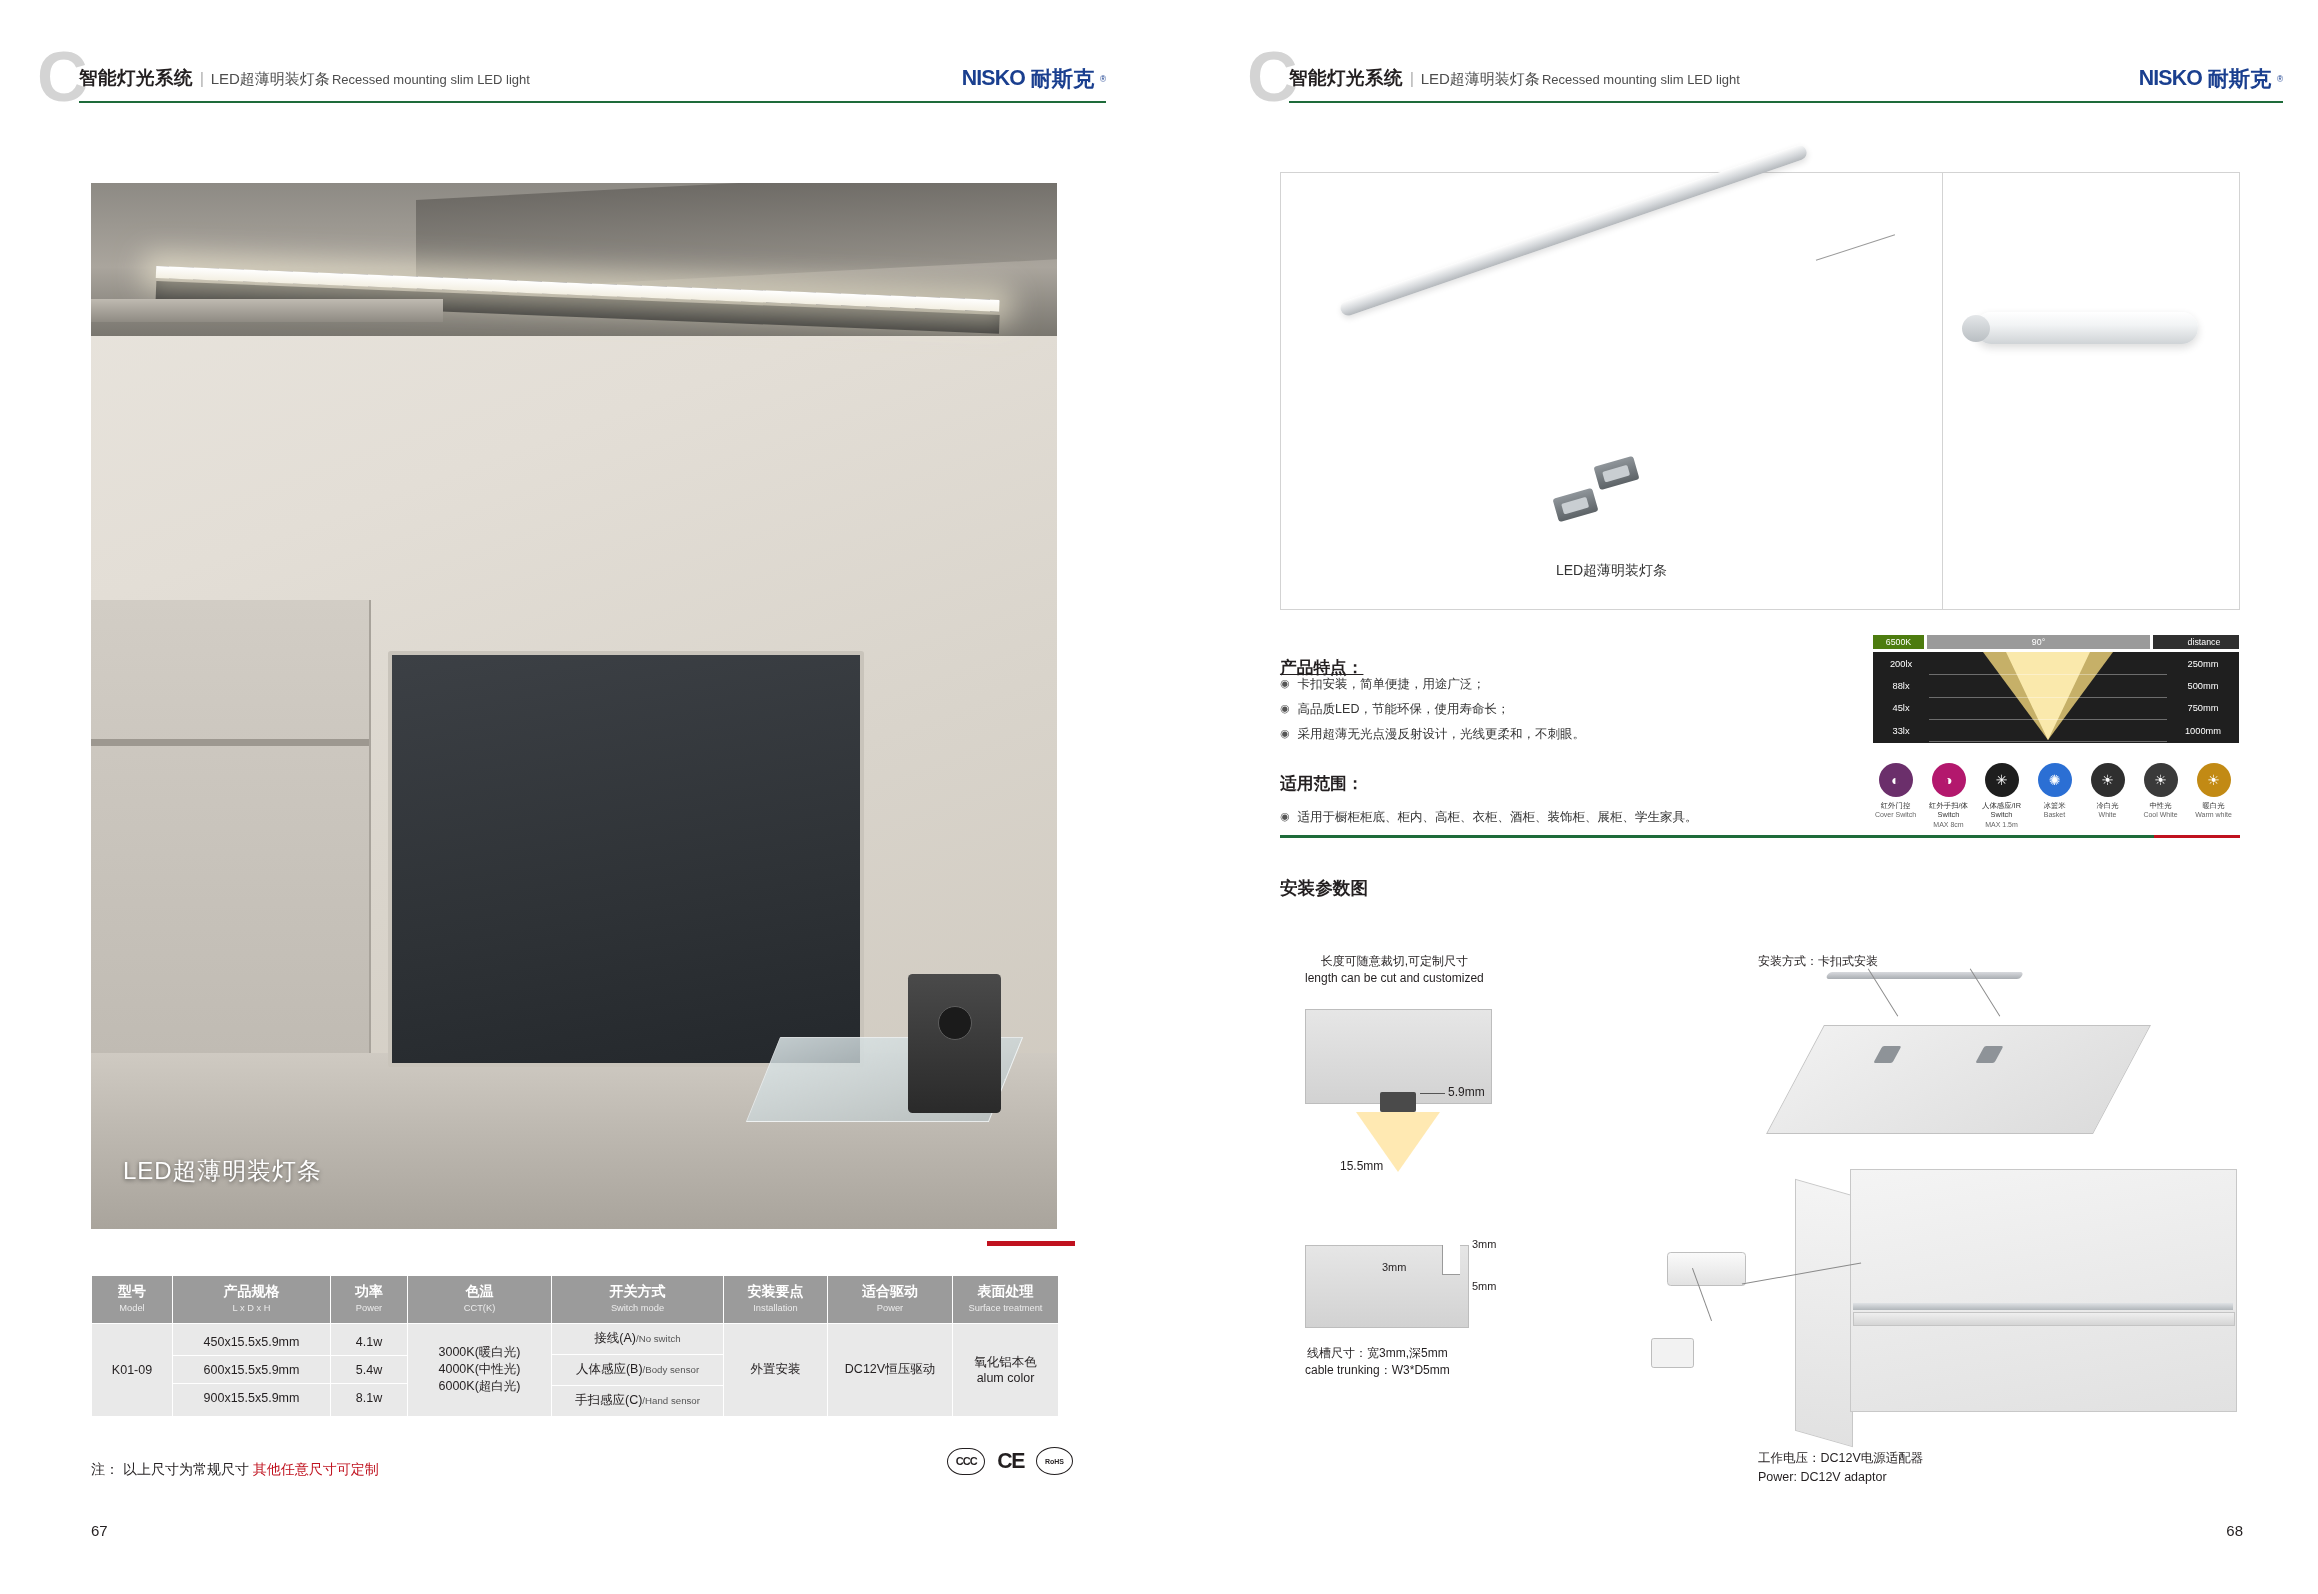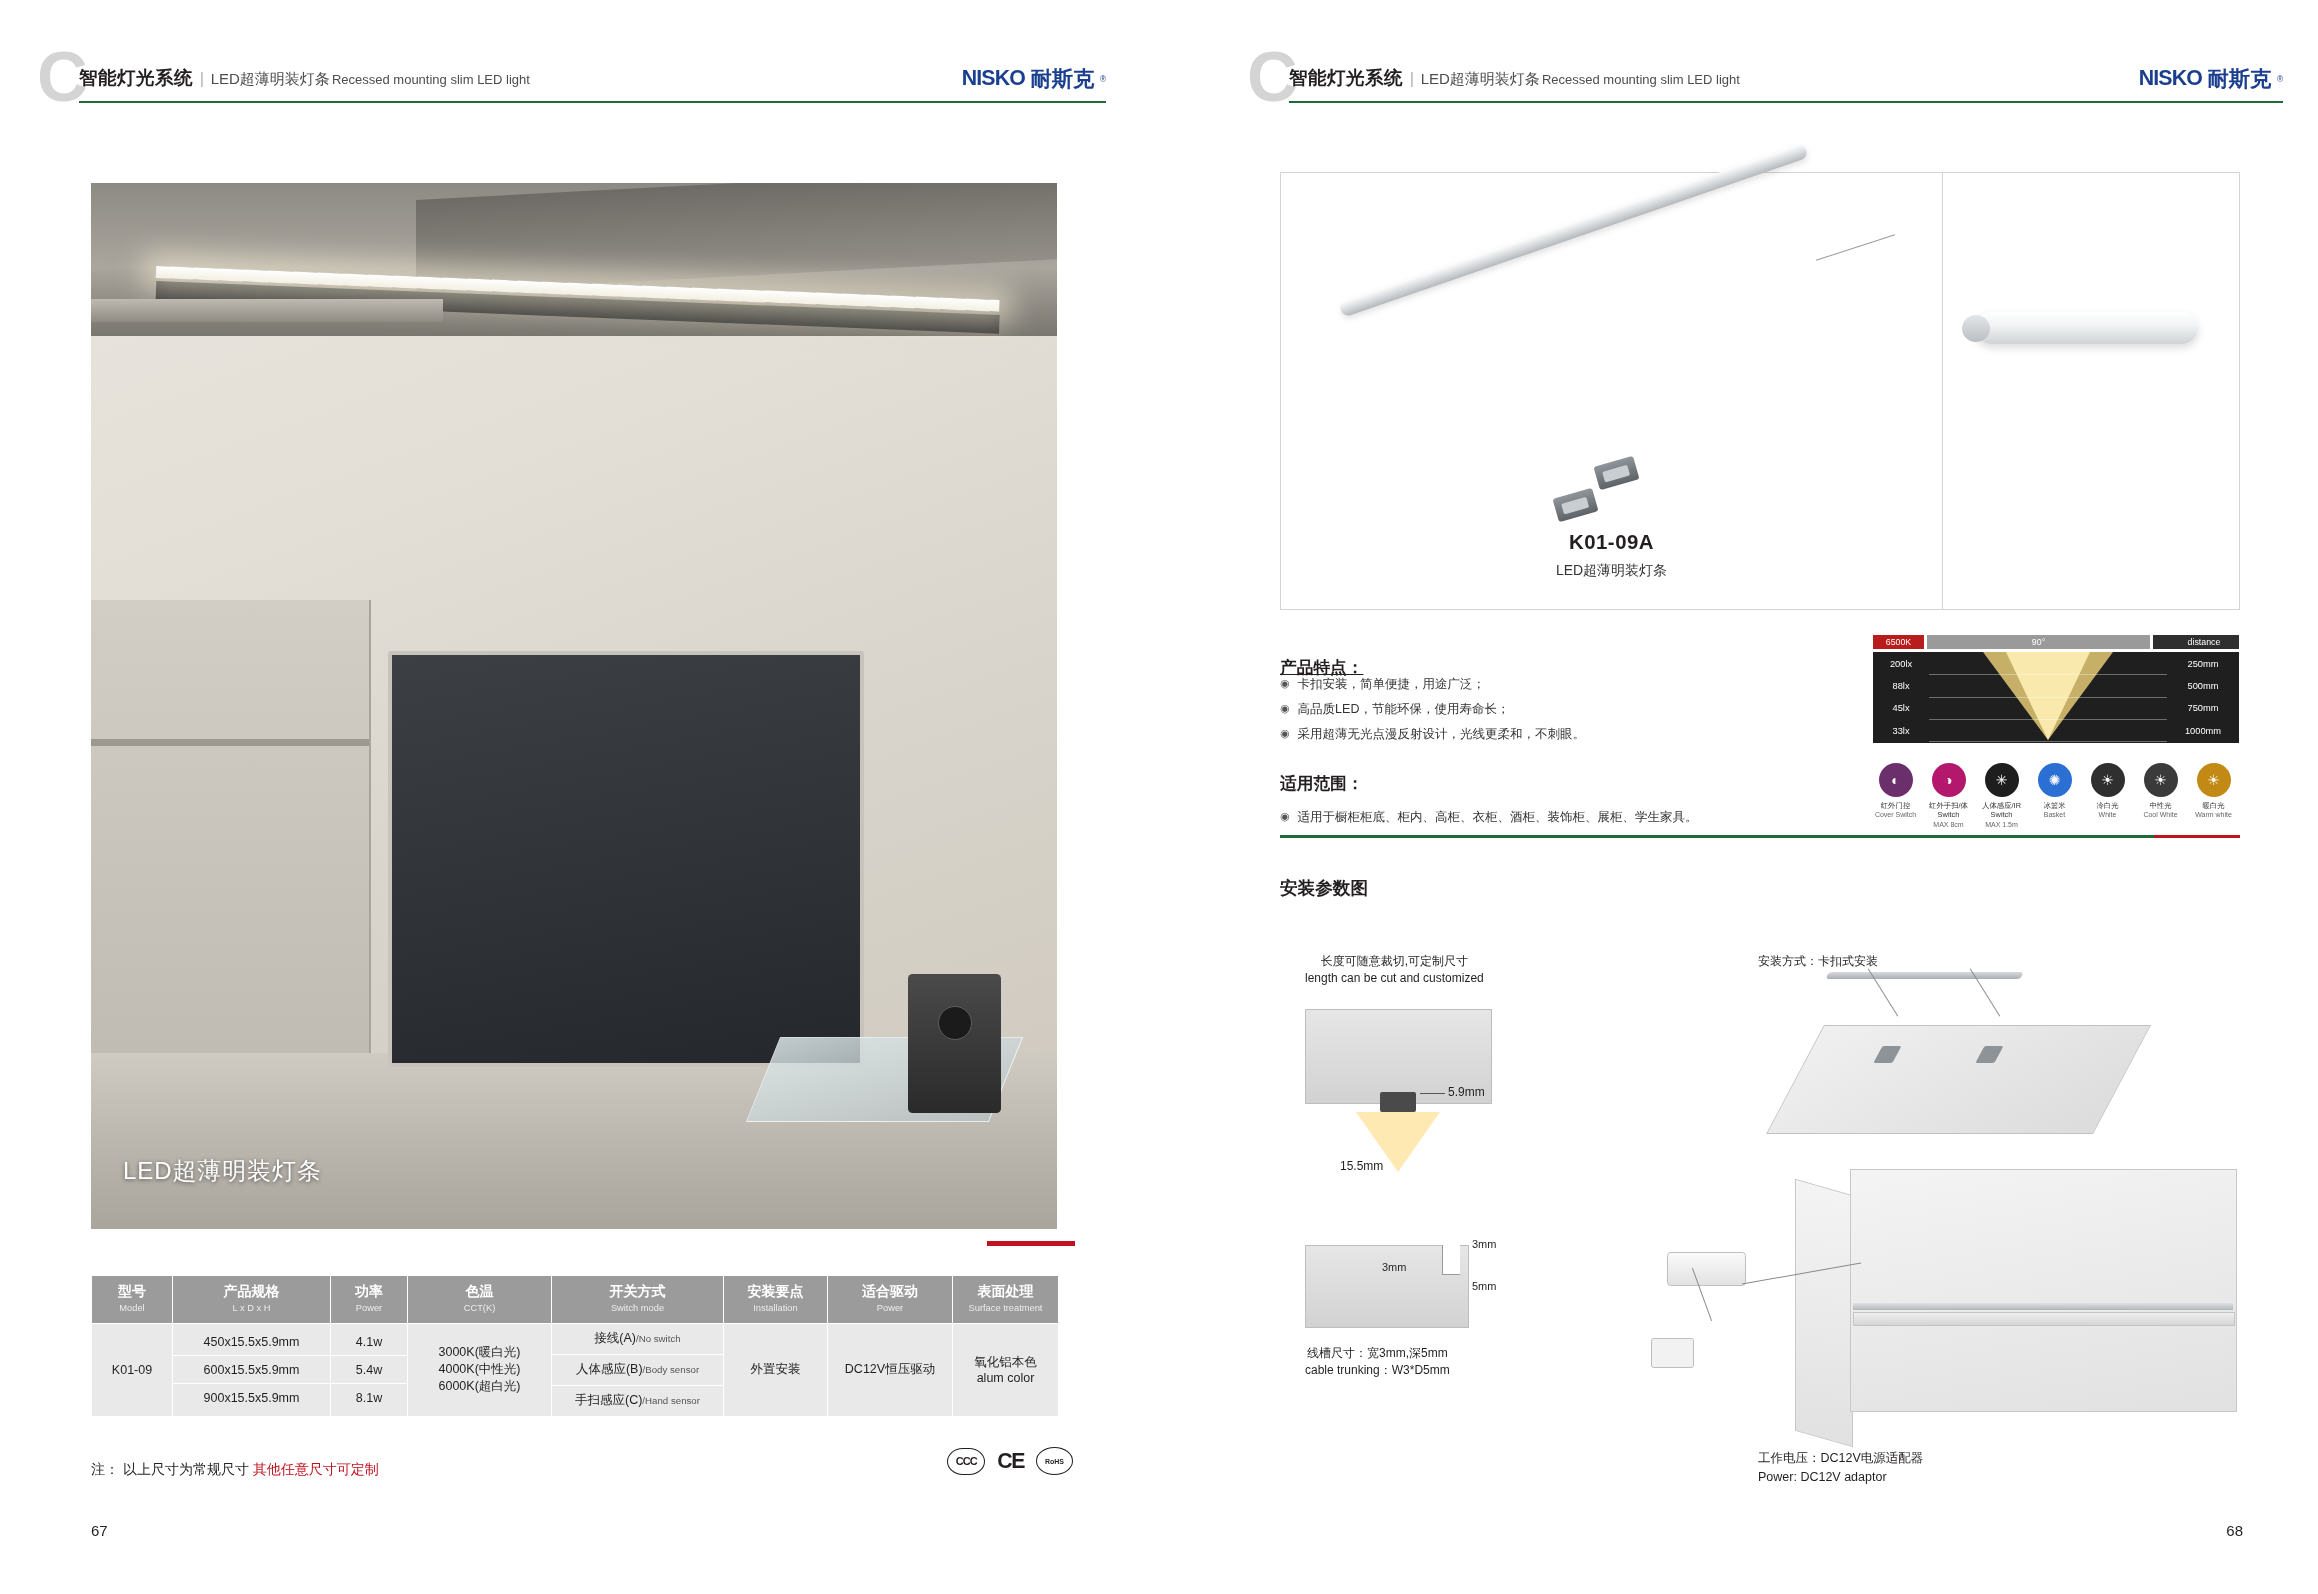--- a/index.html
+++ b/index.html
@@ -417,21 +417,21 @@
     left: 1873px;
     top: 635px;
     width: 366px;
     height: 111px;
   }
   .lux-tabs { display: flex; gap: 2.8px; height: 14px; }
   .lux-tab {
     background: #3b3b3b; color: #fff; font-size: 8.8px;
     display: flex; align-items: center; justify-content: center;
   }
-  .lux-tab.k   { width: 51px; background:#b91c1c; }
+  .lux-tab.k   { width: 51px; background:#4d7c0f; }
   .lux-tab.ang { flex: 1; background:#9a9a9a; color:#fff; }
   .lux-tab.dist{ width: 70px; background:#2f2f2f;padding-left:16px;}
   .lux-body {
     position: relative;
     margin-top: 2.8px;
     height: 91px;
     background: #1f1f1f;
     display: flex;
   }
   .lux-col-l, .lux-col-r {
@@ -734,21 +734,20 @@
   </div>
 
   <div class="prod-box">
     <div class="prod-sep"></div>
 
     <div class="prod-left-img">
       <div class="bar-long"></div>
       <div class="bar-cable"></div>
       <div class="clip clip1"></div>
       <div class="clip clip2"></div>
-      <div class="prod-code">K01-09A</div>
       <div class="prod-name">LED超薄明装灯条</div>
     </div>
 
     <div class="prod-right-img">
       <div class="bar-persp"></div>
       <div class="bar-persp-end"></div>
     </div>
   </div>
 
   <div class="feat-title" style="left:1280px; top:656px;text-decoration:underline;">产品特点：</div>

